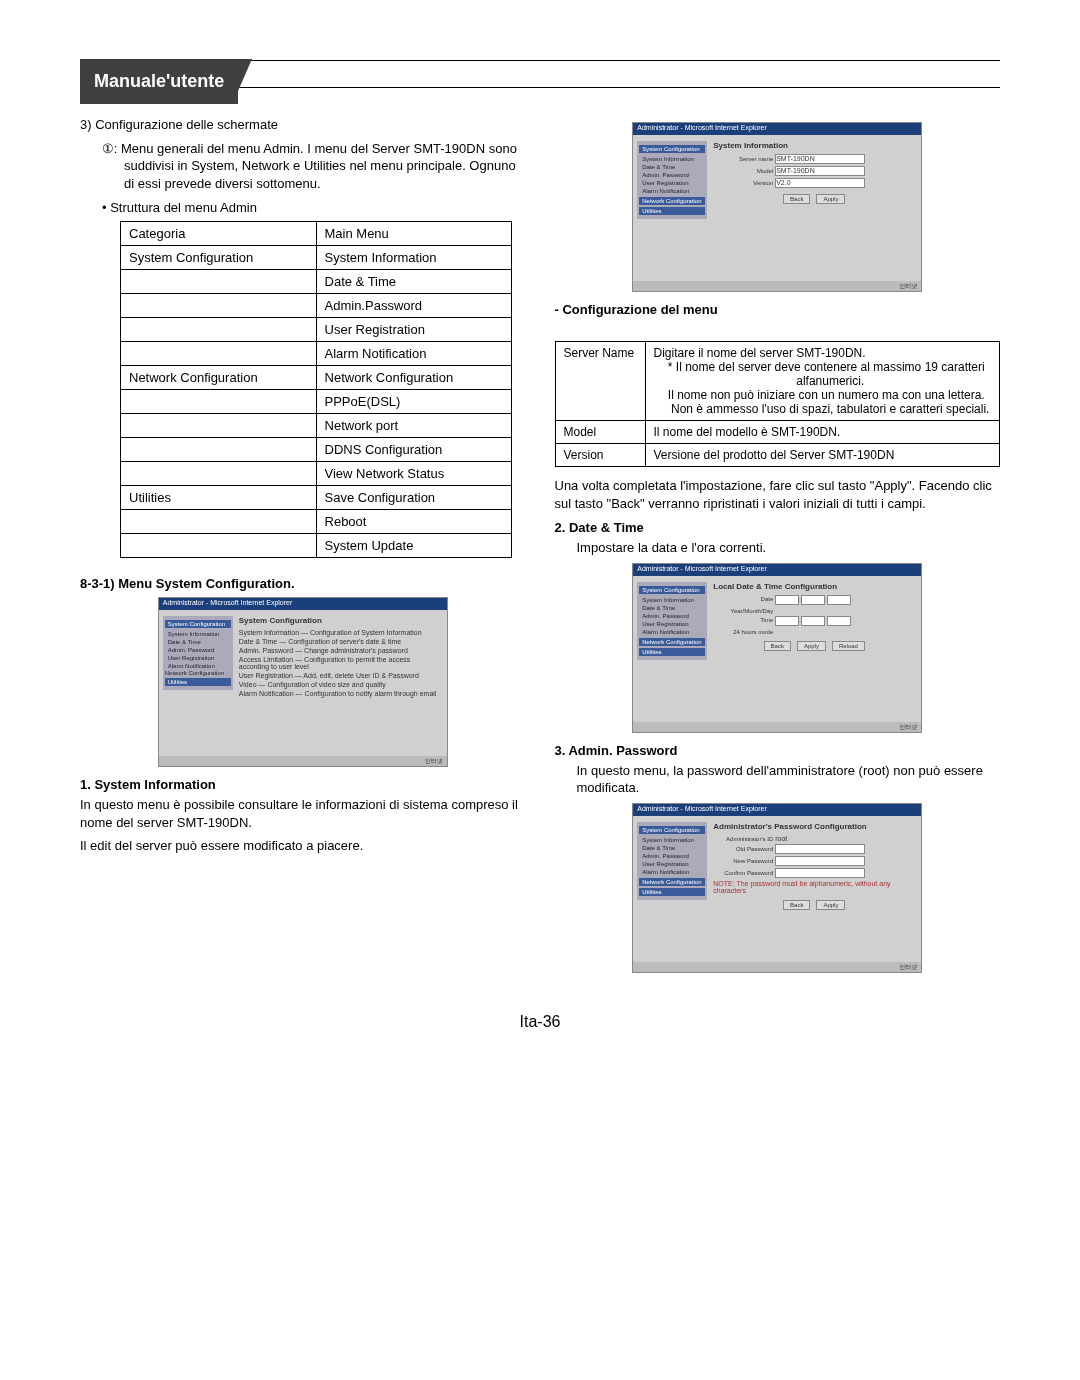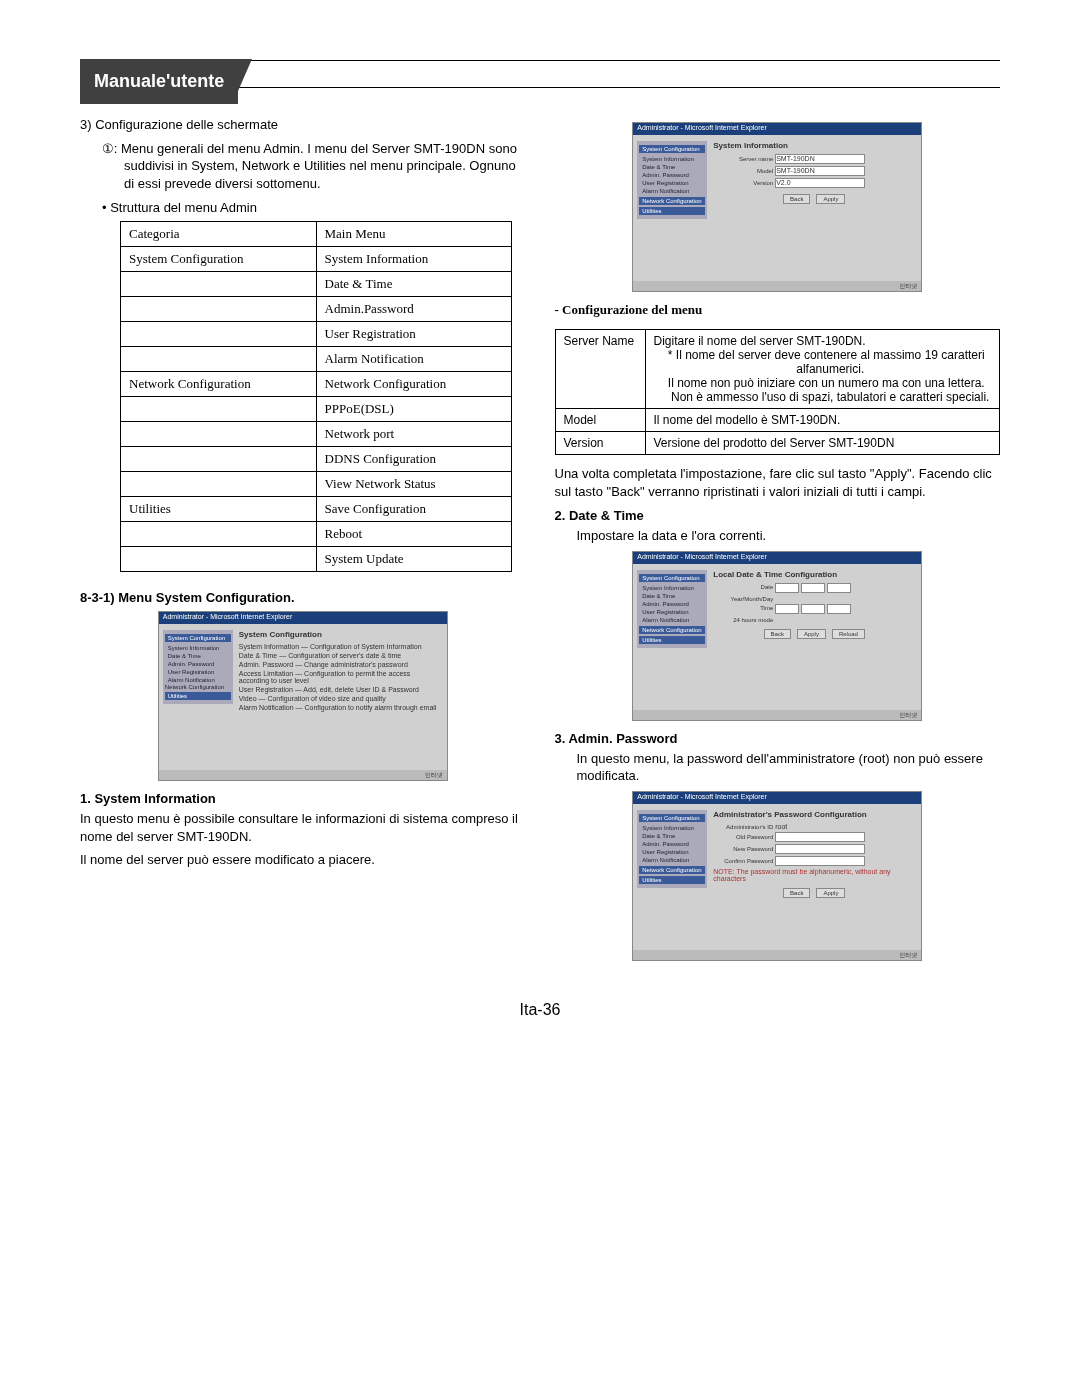--- a/index.html
+++ b/index.html
@@ -47,30 +47,28 @@
   .para { margin-bottom: 6px; line-height: 1.35; }
   .indent1 { padding-left: 22px; }
   .indent2 { padding-left: 44px; text-indent: -22px; }
   .bullet-title {
     font-weight: normal;
     margin: 8px 0 6px 22px;
   }
   .bullet-title::before { content: "• "; }
   .dash-title {
     font-weight: bold;
-    margin-bottom: 11px;
-    font-family: Liberation Serif, serif;
+    margin-bottom: 24px;
   }
   .dash-title::before { content: "- "; }
   table.admin {
     border-collapse: collapse;
     width: 88%;
     margin-left: 40px;
     margin-bottom: 18px;
-    font-family: Liberation Serif, serif;
   }
   table.admin td {
     border: 1px solid #000;
     padding: 4px 8px;
     font-size: 13px;
   }
   table.config {
     border-collapse: collapse;
     width: 100%;
     margin-bottom: 10px;
@@ -279,21 +277,21 @@
         <div class="row"><span>Access Limitation</span> — <span>Configuration to permit the access according to user level</span></div>
         <div class="row"><span>User Registration</span> — <span>Add, edit, delete User ID &amp; Password</span></div>
         <div class="row"><span>Video</span> — <span>Configuration of video size and quality</span></div>
         <div class="row"><span>Alarm Notification</span> — <span>Configuration to notify alarm through email</span></div>
       </div>
       <div class="status">인터넷</div>
     </div>
 
     <p class="subhead">1. System Information</p>
     <p class="para">In questo menu è possibile consultare le informazioni di sistema compreso il nome del server SMT-190DN.</p>
-    <p class="para">Il nome del server può essere modificato a piacere.</p>
+    <p class="para">Il edit del server può essere modificato a piacere.</p>
   </div>
 
   <div class="col">
 
     <div class="screenshot">
       <div class="titlebar">Administrator - Microsoft Internet Explorer</div>
       <div class="side">
         <div class="hdr">System Configuration</div>
         <div class="item">System Information</div>
         <div class="item">Date &amp; Time</div>

